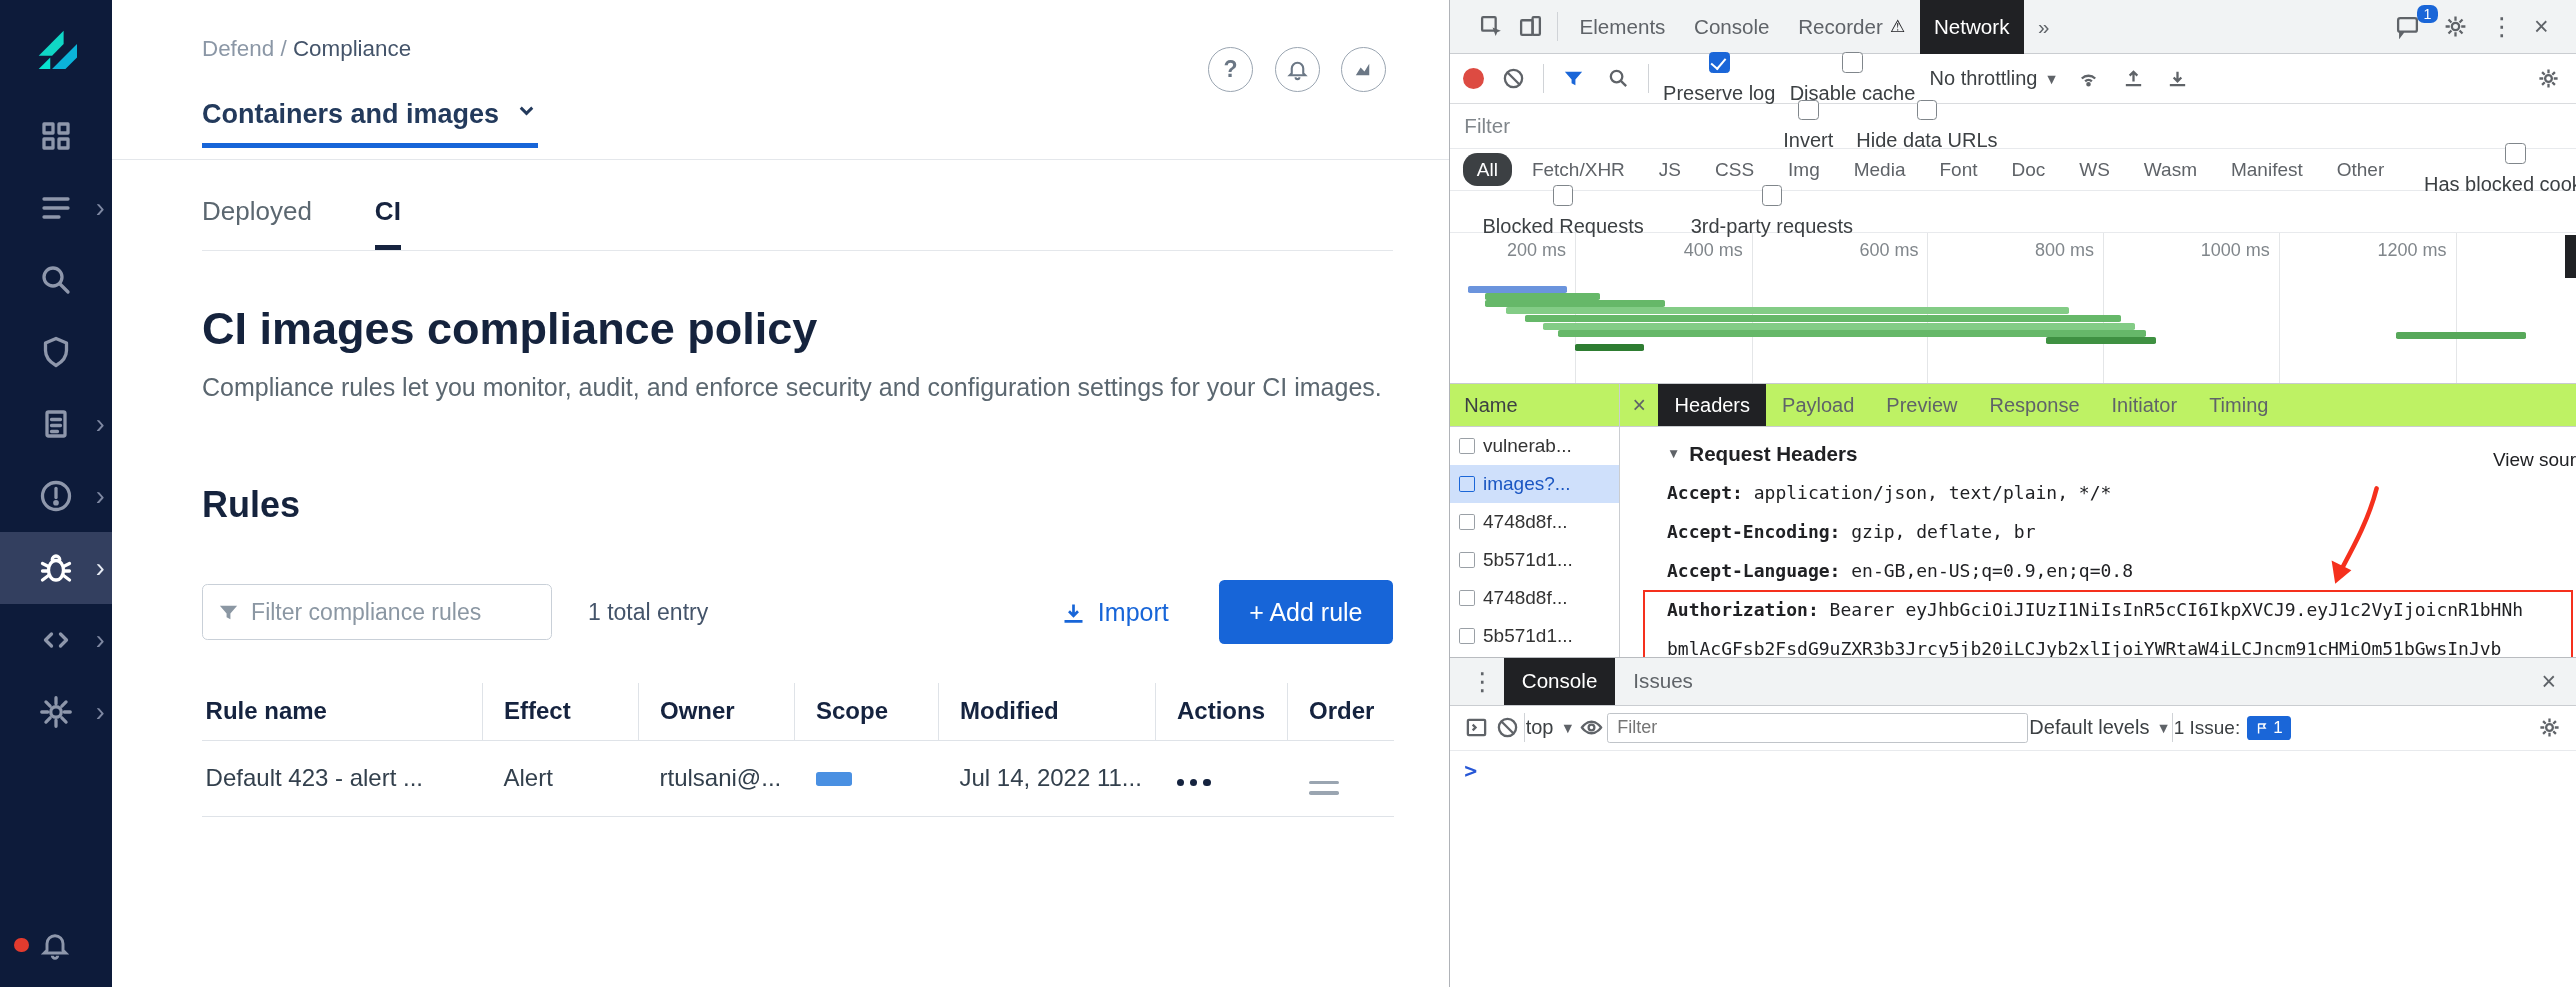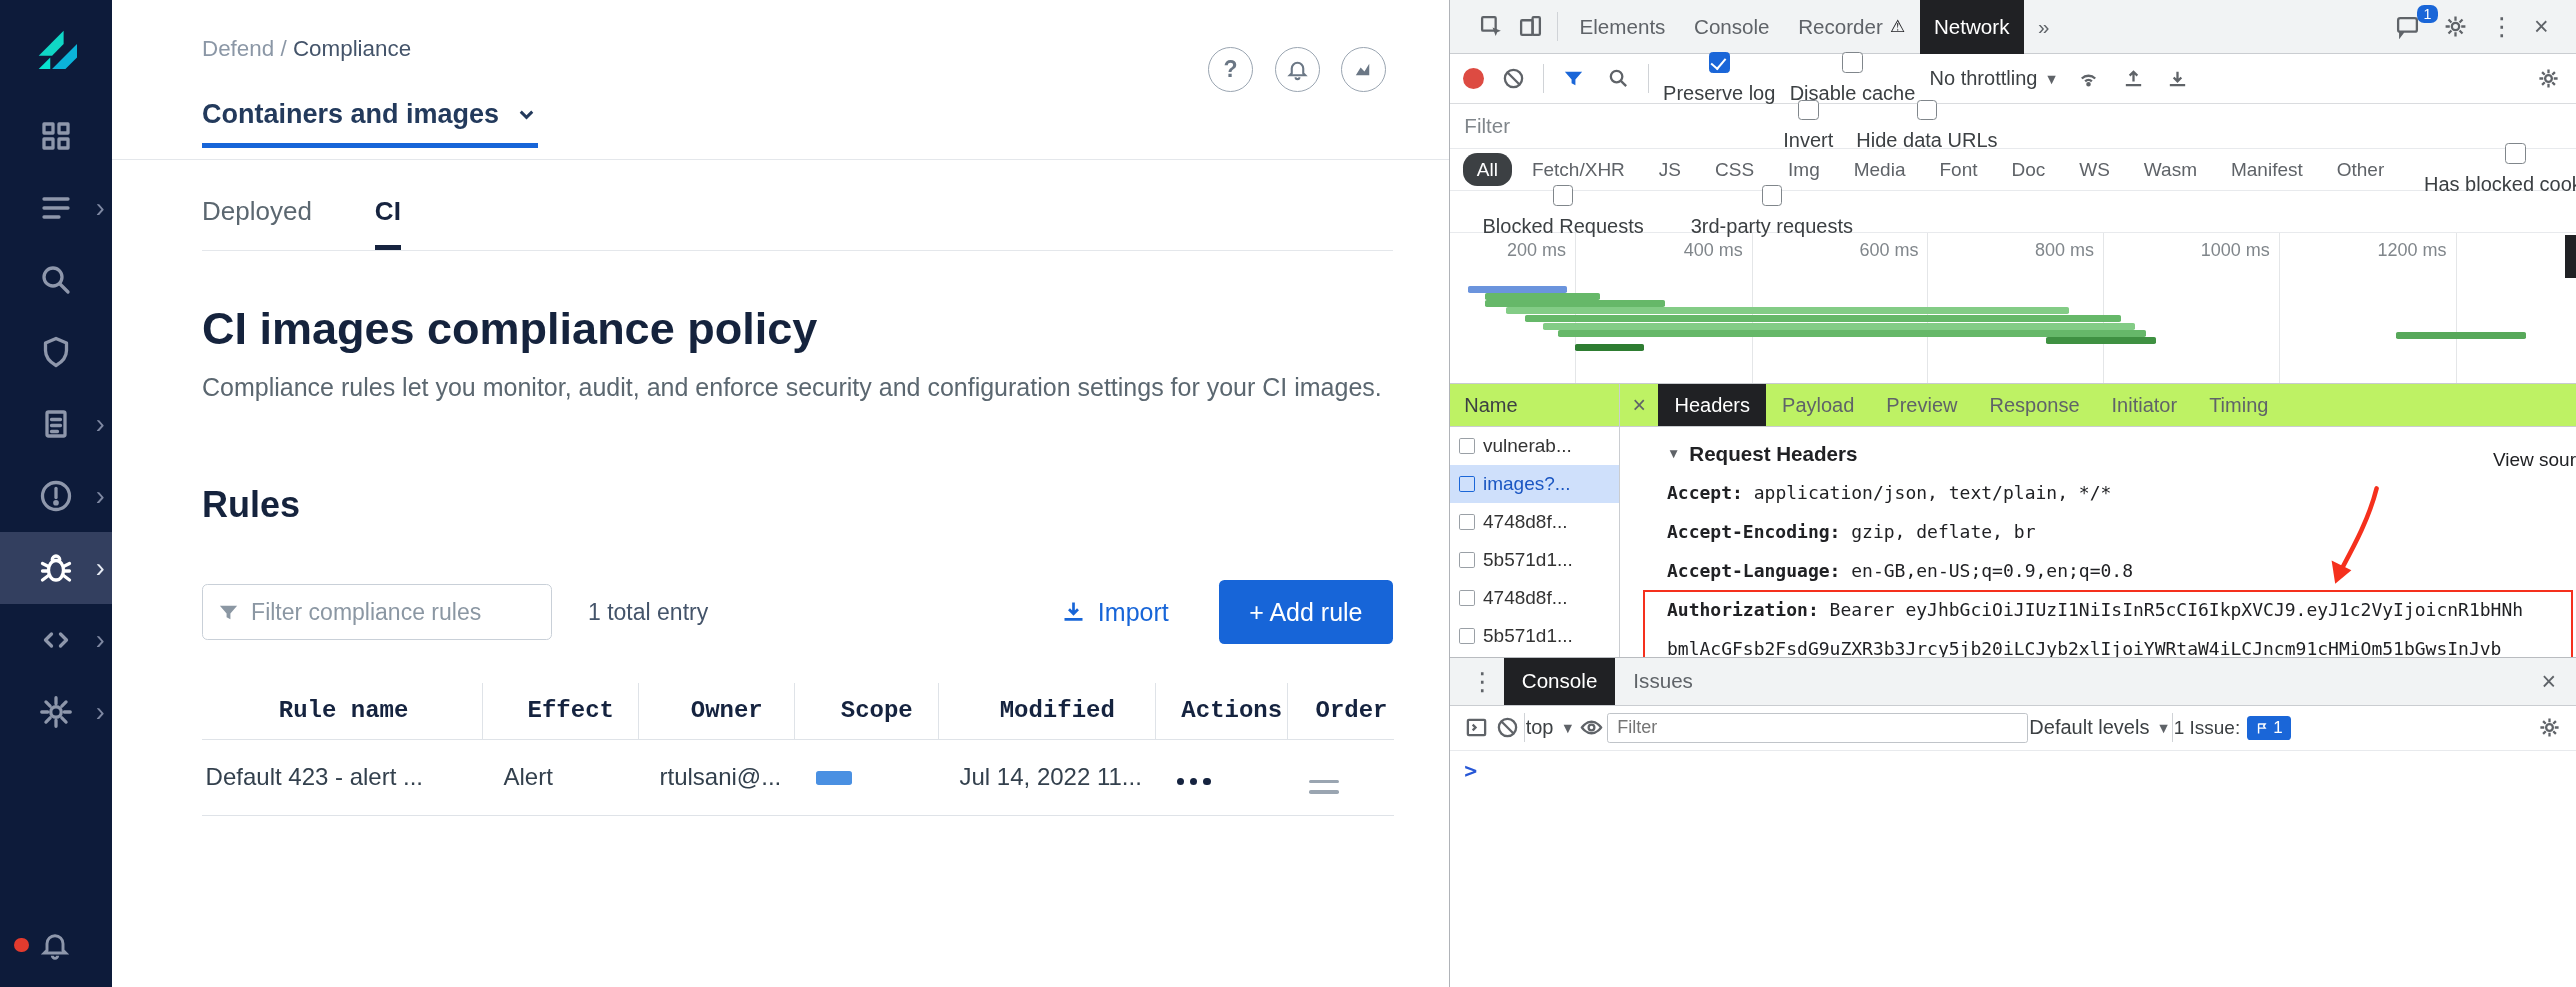--- a/index.html
+++ b/index.html
@@ -19,45 +19,45 @@
   .sidebar-bottom svg { width: 32px; height: 32px; stroke: currentColor; fill: none; stroke-width: 2.2; }
 
   
   .app-main { position: absolute; left: 112px; top: 0; width: 1337px; height: 988px; background: #fff; }
   .app-header { position: relative; height: 160px; border-bottom: 0.9px solid #e4e7eb; }
   .breadcrumb { position: absolute; left: 90px; top: 36px; font-size: 22.4px; color: #8b97a6; }
   .crumb-current { color: #44546a; }
   .header-actions { position: absolute; right: 63px; top: 47px; display: flex; gap: 21.5px; }
   .circle-btn { width: 45px; height: 45px; border: 1.8px solid #9aa5b1; border-radius: 50%; display: flex; align-items: center; justify-content: center; color: #6b7785; font-size: 23px; font-weight: 700; cursor: pointer; }
   .circle-btn svg { width: 23px; height: 23px; stroke: currentColor; fill: none; stroke-width: 2.2; }
-  .scope-select { position: absolute; left: 90px; top: 99px; display: inline-flex; align-items: center; gap: 16px; font-size: 27px; font-weight: 700; color: #233a5c; padding-bottom: 12.5px; border-bottom: 5.4px solid #1765d8; cursor: pointer; }
+  .scope-select { position: absolute; left: 90px; top: 99px; display: inline-flex; gap: 16px; font-size: 27px; font-weight: 700; color: #233a5c; padding-bottom: 12.5px; border-bottom: 5.4px solid #1765d8; cursor: pointer; }
   .scope-select svg { width: 23px; height: 23px; stroke: #233a5c; fill: none; stroke-width: 3; }
 
   .page-tabs { margin: 0 56px 0 90px; padding-top: 36px; display: flex; gap: 63px; border-bottom: 0.9px solid #e4e7eb; }
   .ptab { font-size: 26px; color: #5b6770; padding-bottom: 18px; cursor: pointer; }
   .ptab.active { color: #16233f; font-weight: 700; border-bottom: 5.4px solid #16233f; }
 
   .app-content { padding: 0 56px 0 90px; }
   h1.page-title { margin-top: 52px; font-size: 45px; font-weight: 700; color: #15233d; }
   .subtitle { margin-top: 18px; font-size: 25px; color: #5b6770; }
   h2.rules-heading { margin-top: 82px; font-size: 36px; font-weight: 700; color: #15233d; }
 
   .rules-toolbar { margin-top: 54px; display: flex; align-items: center; }
   .filter-box { width: 350px; height: 56px; border: 0.9px solid #c9d0d8; border-radius: 5.4px; display: flex; align-items: center; padding: 0 14.3px; gap: 10.8px; }
   .filter-box svg { width: 23px; height: 23px; fill: #8b97a3; flex: none; }
   .filter-box input { border: none; outline: none; font-size: 23px; color: #44546a; width: 100%; font-family: "Liberation Sans", sans-serif; }
   .filter-box input::placeholder { color: #8b97a3; }
   .total-entries { margin-left: 36px; font-size: 23px; color: #44546a; }
   .toolbar-spacer { flex: 1; }
-  .import-link { display: flex; align-items: flex-start; gap: 10.8px; color: #1765d8; font-size: 25px; cursor: pointer; margin-right: 50px; }
+  .import-link { display: flex; align-items: flex-end; gap: 10.8px; color: #1765d8; font-size: 25px; cursor: pointer; margin-right: 50px; }
   .import-link svg { width: 27px; height: 27px; stroke: #1765d8; fill: none; stroke-width: 2.4; }
   .add-rule-btn { background: #1765d8; color: #fff; border: none; border-radius: 5.4px; height: 64px; padding: 0 30.5px; font-size: 25px; font-family: "Liberation Sans", sans-serif; cursor: pointer; }
 
   .rules-table { margin-top: 39px; width: 1191px; border-collapse: collapse; table-layout: fixed; }
-  .rules-table th { font-size: 24px; font-weight: 700; color: #15233f; text-align: center; padding: 14.3px 0 14.3px 21.5px; border: 0.9px solid #dfe3e8; border-top: none; font-family: Liberation Mono, monospace; }
+  .rules-table th { font-size: 24px; font-weight: 700; color: #15233f; text-align: left; padding: 14.3px 0 14.3px 21.5px; border: 0.9px solid #dfe3e8; border-top: none; }
   .rules-table th:first-child { padding-left: 3.6px; border-left: none; }
   .rules-table th:last-child { border-right: none; }
   .rules-table td { font-size: 24px; color: #33404d; padding: 21.5px 0 21.5px 21.5px; border-bottom: 0.9px solid #dfe3e8; white-space: nowrap; overflow: hidden; }
   .rules-table td:first-child { padding-left: 3.6px; }
   .col-rule { width: 280px; } .col-effect { width: 156px; } .col-owner { width: 156px; }
   .col-scope { width: 144px; } .col-mod { width: 217px; } .col-act { width: 132px; } .col-order { width: 107px; }
   .scope-chip { display: inline-block; width: 36px; height: 14.3px; border-radius: 2.7px; background: #4a90e2; }
   .kebab-h { display: inline-flex; gap: 6.3px; cursor: pointer; }
   .kebab-h i { width: 7.2px; height: 7.2px; background: #15233f; border-radius: 50%; }
   .drag-handle { display: inline-flex; flex-direction: column; gap: 7.2px; cursor: grab; }

